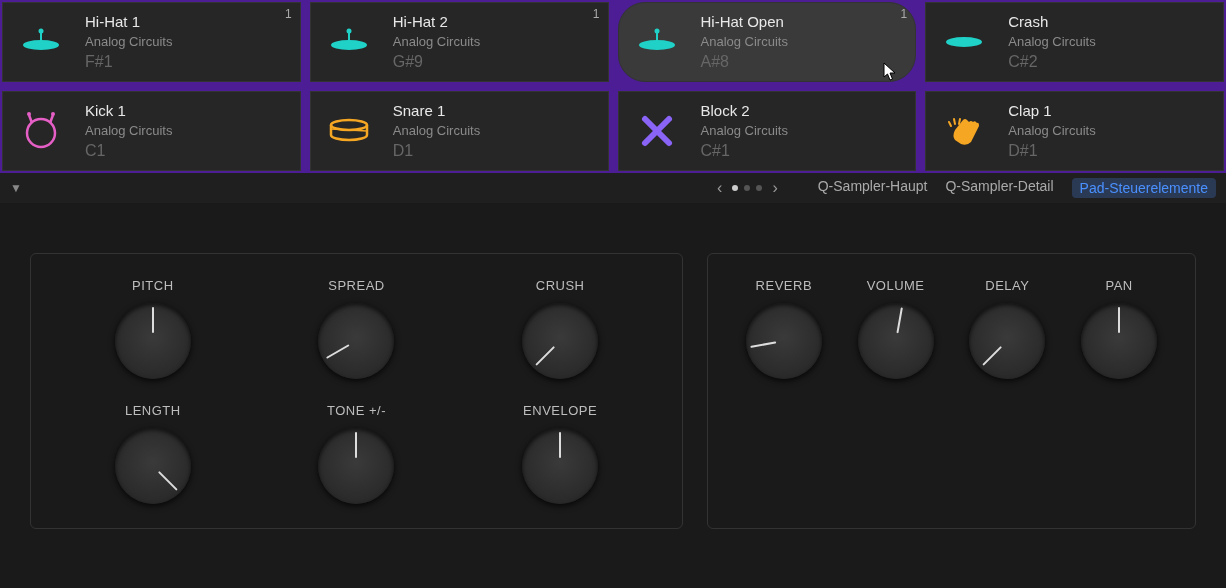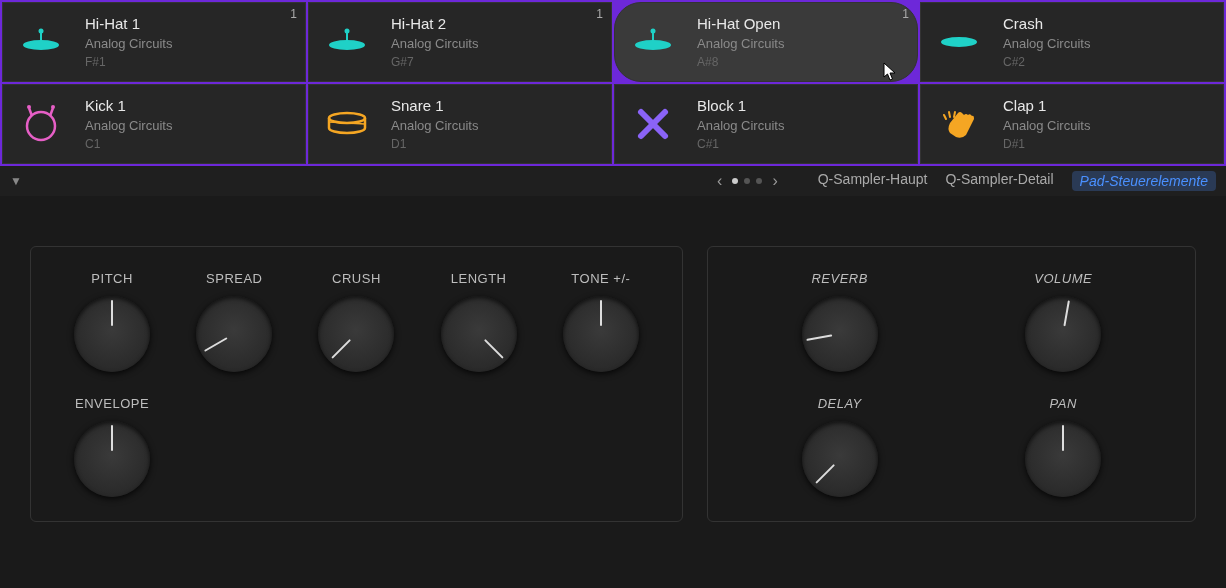--- a/index.html
+++ b/index.html
@@ -8,23 +8,23 @@
     height: 588px;
     background: #1a1a1a;
     font-family: -apple-system, "Helvetica Neue", Arial, sans-serif;
     overflow: hidden;
     color: #ccc;
   }
   .pad-grid {
     display: grid;
     grid-template-columns: repeat(4, 1fr);
     grid-template-rows: repeat(2, 80px);
-    gap: 2px;
+    gap: 9px;
     padding: 2px;
-    background: #6d28d9;
+    background: #4c1d95;
   }
   .pad {
     background: #262626;
     display: flex;
     align-items: center;
     padding: 0 14px;
     position: relative;
     cursor: pointer;
     border: 1px solid #333;
   }
@@ -47,21 +47,21 @@
     font-size: 15px;
     margin-bottom: 4px;
   }
   .pad-sub {
     color: #8a8a8a;
     font-size: 13px;
     margin-bottom: 4px;
   }
   .pad-note {
     color: #666;
-    font-size: 12px;
+    font-size: 16px;
   }
   .pad-badge {
     position: absolute;
     top: 4px;
     right: 8px;
     color: #aaa;
     font-size: 12px;
   }
 
   .tab-row {
@@ -94,42 +94,41 @@
     gap: 18px;
     color: #aaa;
     font-size: 14px;
   }
   .tab { color: #aaa; cursor: pointer; }
   .tab.active {
     color: #4a90ff;
     background: #2a3a55;
     padding: 2px 8px;
     border-radius: 4px;
-    font-style: italic;
   }
 
   .controls-area {
     display: flex;
     padding: 50px 30px 30px 30px;
     gap: 24px;
   }
   .panel {
     border: 1px solid #333;
     border-radius: 6px;
     padding: 24px 20px;
   }
   .panel.left { flex: 0 0 56%; }
   .panel.right { flex: 1; }
   .knob-grid {
     display: grid;
     grid-template-rows: repeat(2, 1fr);
     row-gap: 24px;
   }
-  .panel.left .knob-grid { grid-template-columns: repeat(5, 1fr); text-align: right; }
-  .panel.right .knob-grid { grid-template-columns: repeat(2, 1fr); font-style: italic; }
+  .panel.left .knob-grid { grid-template-columns: repeat(3, 1fr); text-align: right; }
+  .panel.right .knob-grid { grid-template-columns: repeat(4, 1fr); }
   .knob-cell {
     display: flex;
     flex-direction: column;
     align-items: center;
     gap: 10px;
   }
   .knob-label {
     color: #bdbdbd;
     font-size: 13px;
     letter-spacing: 0.5px;
@@ -186,21 +185,21 @@
     <div class="pad-icon">
         <svg width="44" height="30" viewBox="0 0 44 30">
         <ellipse cx="22" cy="18" rx="18" ry="5" fill="#1fd1c7"></ellipse>
         <line x1="22" y1="4" x2="22" y2="18" stroke="#1fd1c7" stroke-width="2"></line>
         <circle cx="22" cy="4" r="2.5" fill="#1fd1c7"></circle>
       </svg>
       </div>
     <div class="pad-text">
       <div class="pad-title">Hi-Hat 2</div>
       <div class="pad-sub">Analog Circuits</div>
-      <div class="pad-note">G#7</div>
+      <div class="pad-note">G#9</div>
     </div>
     <div class="pad-badge">1</div>
   </div>
     <div class="pad selected">
     <div class="pad-icon">
         <svg width="44" height="30" viewBox="0 0 44 30">
         <ellipse cx="22" cy="18" rx="18" ry="5" fill="#1fd1c7"></ellipse>
         <line x1="22" y1="4" x2="22" y2="18" stroke="#1fd1c7" stroke-width="2"></line>
         <circle cx="22" cy="4" r="2.5" fill="#1fd1c7"></circle>
       </svg>
@@ -258,21 +257,21 @@
 
   </div>
     <div class="pad">
     <div class="pad-icon">
         <svg width="36" height="36" viewBox="0 0 36 36">
         <line x1="6" y1="30" x2="30" y2="6" stroke="#8a63f7" stroke-width="6" stroke-linecap="round"></line>
         <line x1="6" y1="6" x2="30" y2="30" stroke="#8a63f7" stroke-width="6" stroke-linecap="round"></line>
       </svg>
       </div>
     <div class="pad-text">
-      <div class="pad-title">Block 1</div>
+      <div class="pad-title">Block 2</div>
       <div class="pad-sub">Analog Circuits</div>
       <div class="pad-note">C#1</div>
     </div>
 
   </div>
     <div class="pad">
     <div class="pad-icon">
         <svg width="38" height="38" viewBox="0 0 38 38">
         <path d="M10 28 Q7 24 10 18 L18 8 Q20 6 22 8 L24 10 Q26 8 28 10 Q30 8 32 11 Q34 10 34 14 L26 30 Q22 34 16 32 Z" fill="#f5a623"></path>
         <path d="M6 14 L4 10 M10 12 L9 7 M14 12 L15 7" stroke="#f5a623" stroke-width="2" stroke-linecap="round"></path>

